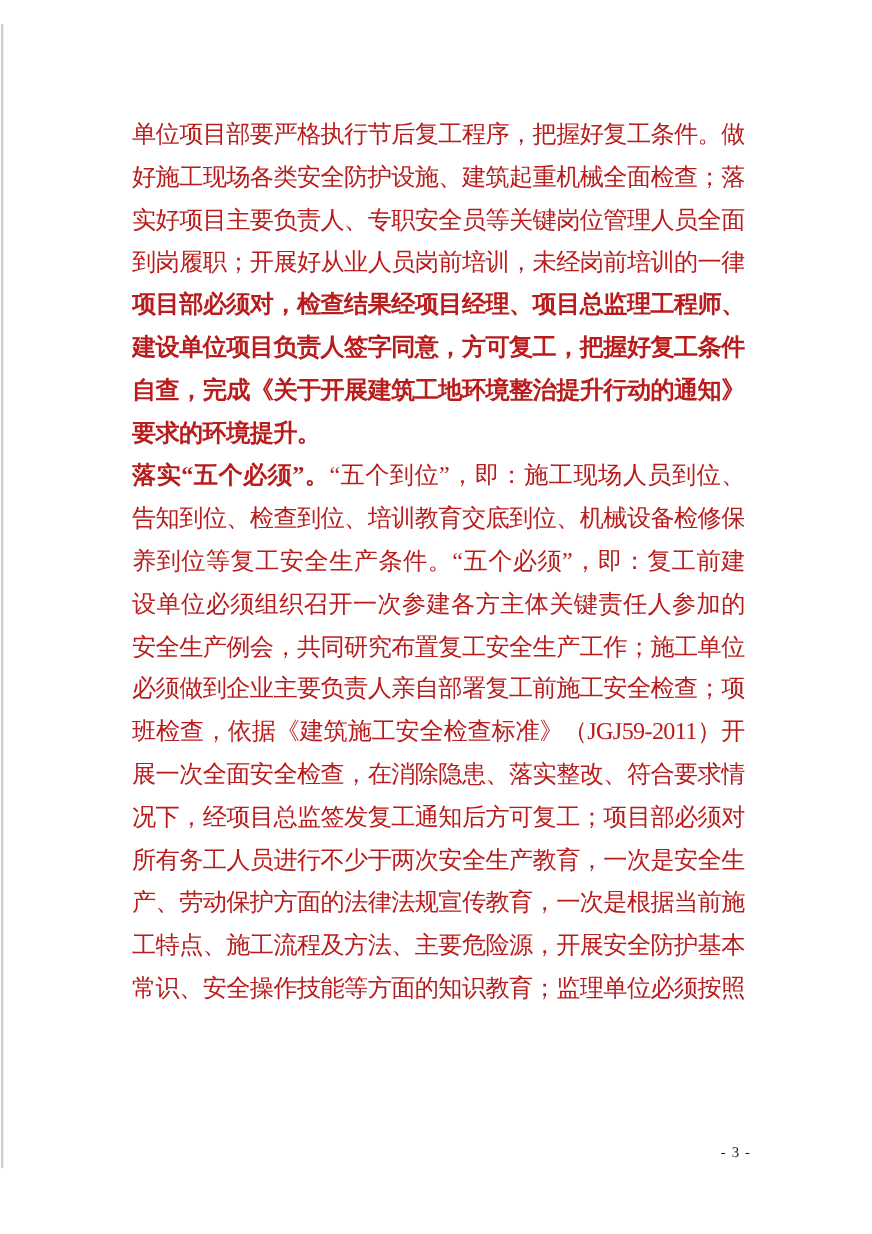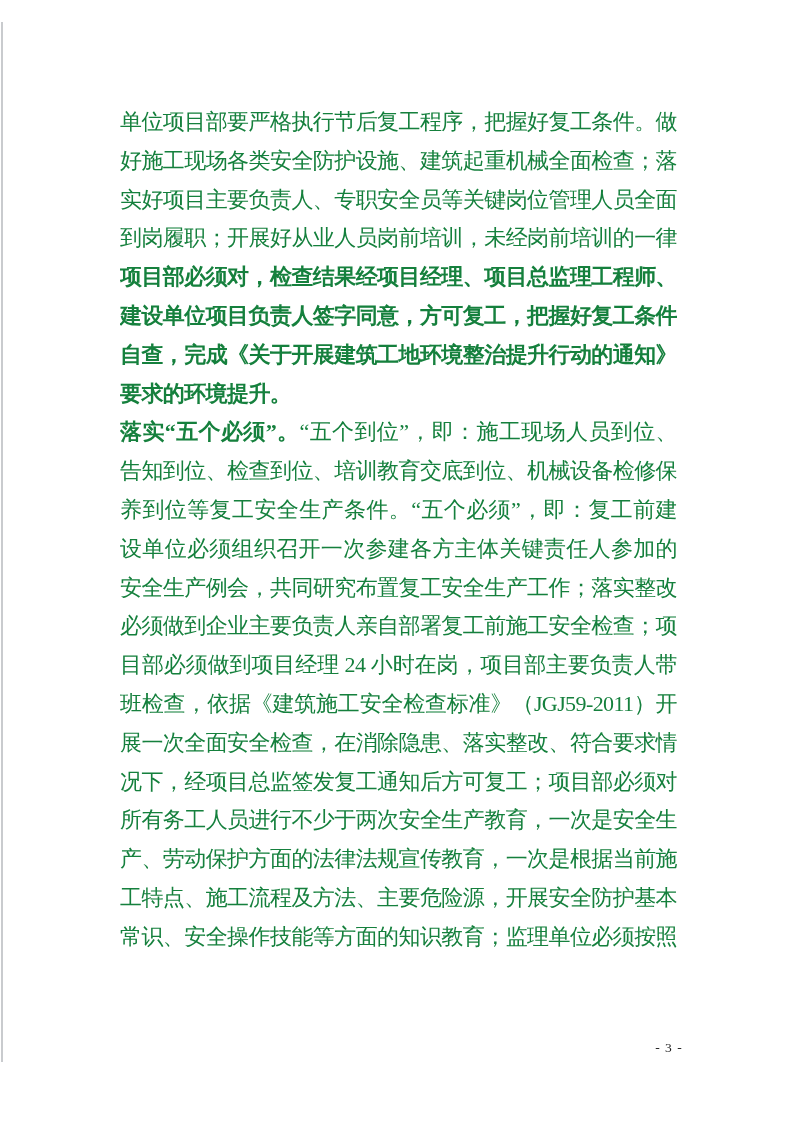--- a/index.html
+++ b/index.html
@@ -27,21 +27,21 @@
     width: 2px;
     height: 1040px;
     background: #b7babd;
     opacity: 0.75;
   }
   .doc-body {
     position: absolute;
     left: 120px;
     top: 103px;
     width: 557px;
-    color: #15803d;
+    color: #b91c1c;
   }
   .line {
     height: 38.8px;
     line-height: 38.8px;
     font-size: 22px;
     letter-spacing: -0.6px;
     text-align: justify;
     text-align-last: justify;
     overflow: hidden;
     white-space: normal;
@@ -77,23 +77,22 @@
         <div class="line"><span class="run bold">项目部必须对，检查结果经项目经理、项目总监理工程师、</span></div>
         <div class="line"><span class="run bold">建设单位项目负责人签字同意，方可复工，把握好复工条件</span></div>
         <div class="line"><span class="run bold">自查，完成《关于开展建筑工地环境整治提升行动的通知》</span></div>
         <div class="line end"><span class="run bold">要求的环境提升。</span></div>
       </div>
       <div class="paragraph">
         <div class="line"><span class="run bold">落实“五个必须”。</span><span class="run">“五个到位”，即：施工现场人员到位、</span></div>
         <div class="line"><span class="run">告知到位、检查到位、培训教育交底到位、机械设备检修保</span></div>
         <div class="line"><span class="run">养到位等复工安全生产条件。“五个必须”，即：复工前建</span></div>
         <div class="line"><span class="run">设单位必须组织召开一次参建各方主体关键责任人参加的</span></div>
-        <div class="line"><span class="run">安全生产例会，共同研究布置复工安全生产工作；落实整改</span></div>
+        <div class="line"><span class="run">安全生产例会，共同研究布置复工安全生产工作；施工单位</span></div>
         <div class="line"><span class="run">必须做到企业主要负责人亲自部署复工前施工安全检查；项</span></div>
-        <div class="line"><span class="run">目部必须做到项目经理 24 小时在岗，项目部主要负责人带</span></div>
         <div class="line"><span class="run">班检查，依据《建筑施工安全检查标准》（JGJ59-2011）开</span></div>
         <div class="line"><span class="run">展一次全面安全检查，在消除隐患、落实整改、符合要求情</span></div>
         <div class="line"><span class="run">况下，经项目总监签发复工通知后方可复工；项目部必须对</span></div>
         <div class="line"><span class="run">所有务工人员进行不少于两次安全生产教育，一次是安全生</span></div>
         <div class="line"><span class="run">产、劳动保护方面的法律法规宣传教育，一次是根据当前施</span></div>
         <div class="line"><span class="run">工特点、施工流程及方法、主要危险源，开展安全防护基本</span></div>
         <div class="line"><span class="run">常识、安全操作技能等方面的知识教育；监理单位必须按照</span></div>
       </div>
     </div>
   <div class="page-number">- 3 -</div>

